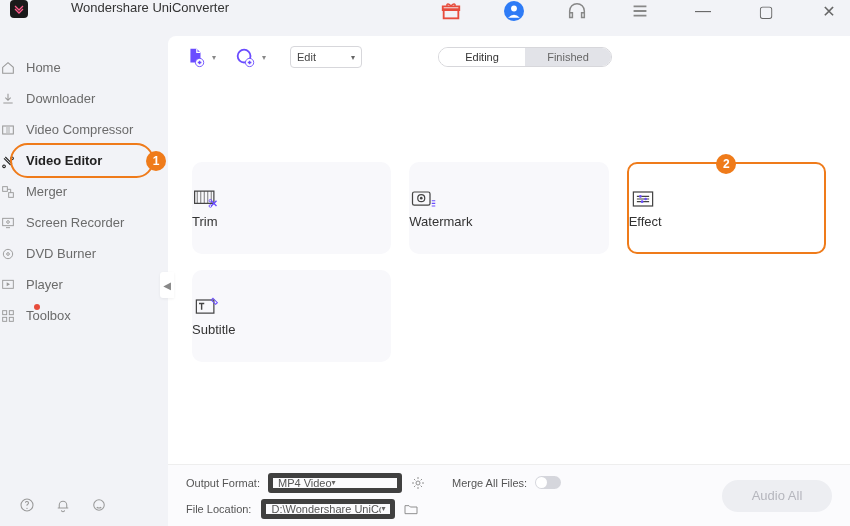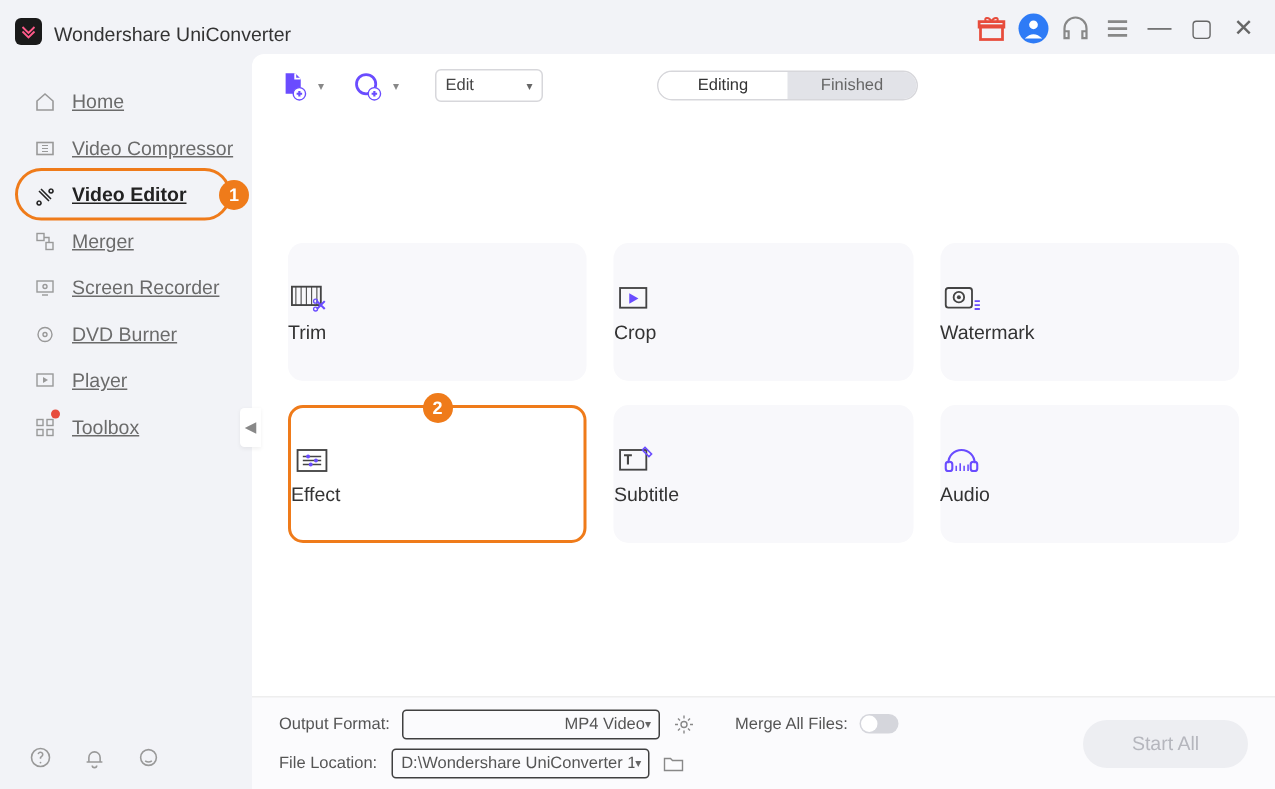--- a/index.html
+++ b/index.html
@@ -1,30 +1,30 @@
 <!DOCTYPE html>
 <html><head>
 <meta charset="utf-8">
 <style>
 * { box-sizing: border-box; margin: 0; padding: 0; font-family: -apple-system, "Segoe UI", Arial, sans-serif; }
 body { width: 850px; height: 526px; background: #f2f3f7; overflow: hidden; color: #333; font-size: 13px; }
 
-.titlebar { height: 30px; display: flex; align-items: flex-end; padding: 0 10px; }
+.titlebar { height: 30px; display: flex; align-items: flex-start; padding: 0 10px; gap: 35px; }
 .titlebar .logo { width: 18px; height: 18px; background: #1a1a1a; border-radius: 4px; display: flex; align-items: center; justify-content: center; margin-right: 8px; }
 .titlebar .logo svg { width: 12px; height: 12px; }
 .titlebar .title { font-size: 13px; color: #333; }
 .titlebar .spacer { flex: 1; }
 .titlebar .ticon { width: 22px; height: 22px; display: flex; align-items: center; justify-content: center; margin-left: 6px; cursor: pointer; color: #888; }
 .titlebar .avatar { width: 20px; height: 20px; border-radius: 50%; background: #2e7bf6; display: flex; align-items: center; justify-content: center; }
 .titlebar .win { font-size: 16px; color: #666; }
 
 .body { display: flex; height: 496px; }
 
 .sidebar { width: 168px; padding-top: 22px; position: relative; }
-.sidebar .item { height: 31px; display: flex; align-items: center; padding-left: 22px; cursor: pointer; color: #6b6b6b; position: relative; text-decoration: underline; }
+.sidebar .item { height: 31px; display: flex; align-items: center; cursor: pointer; color: #6b6b6b; position: relative; }
 .sidebar .item .icon { width: 16px; height: 16px; margin-right: 10px; display: flex; align-items: center; justify-content: center; }
 .sidebar .item .label { font-size: 13px; }
 .sidebar .item.active { color: #222; font-weight: 600; }
 .sidebar .item.active .frame { position: absolute; left: 10px; right: 14px; top: -2px; bottom: -2px; border: 2px solid #ef7b1a; border-radius: 18px; }
 .sidebar .item .callout { position: absolute; right: 2px; width: 20px; height: 20px; border-radius: 50%; background: #ef7b1a; color: #fff; display: flex; align-items: center; justify-content: center; font-size: 12px; font-weight: 600; }
 .sidebar .item .dot { position: absolute; width: 6px; height: 6px; border-radius: 50%; background: #e74c3c; left: 34px; top: 4px; }
 .sidebar .foot { position: absolute; bottom: 12px; left: 18px; display: flex; gap: 18px; }
 .sidebar .foot .ficon { width: 18px; height: 18px; color: #888; cursor: pointer; display:flex; align-items:center; justify-content:center; }
 .collapse { position: absolute; left: 160px; top: 272px; width: 14px; height: 26px; background: #fff; border-radius: 3px 0 0 3px; display: flex; align-items: center; justify-content: center; color: #888; font-size: 10px; cursor: pointer; box-shadow: 0 1px 3px rgba(0,0,0,0.06); }
 
@@ -43,21 +43,21 @@
 .grid { flex: 1; padding: 84px 24px 0 24px; display: grid; grid-template-columns: repeat(3, 1fr); gap: 16px 18px; align-content: start; }
 .card { height: 92px; background: #f8f8fb; border-radius: 10px; display: flex; flex-direction: column; align-items: flex-start; justify-content: center; cursor: pointer; gap: 4px; position: relative; }
 .card.selected { background: #fff; border: 2px solid #ef7b1a; }
 .card .cicon { width: 28px; height: 22px; color: #6a4cff; display:flex; align-items:center; justify-content:center; }
 .card .clabel { font-size: 13px; color: #333; }
 .card .callout2 { position: absolute; top: -10px; left: 50%; transform: translateX(-50%); width: 20px; height: 20px; border-radius: 50%; background: #ef7b1a; color: #fff; display: flex; align-items: center; justify-content: center; font-size: 12px; font-weight: 600; }
 
 .bottombar { height: 62px; border-top: 1px solid #eee; background:#fbfbfd; display: flex; align-items: center; padding: 0 18px; font-size: 11px; color: #555; gap: 10px; }
 .bottombar .col { display: flex; flex-direction: column; gap: 6px; }
 .bottombar .row { display: flex; align-items: center; gap: 8px; }
-.bottombar .sel { width: 172px; height: 20px; border: 1px solid #404040; border-radius: 3px; display: flex; align-items: center; padding: 0 5px; justify-content: flex-end; cursor: pointer; font-size:11px; }
+.bottombar .sel { width: 134px; height: 20px; border: 5px solid #404040; border-radius: 3px; display: flex; align-items: center; padding: 0 5px; justify-content: flex-start; cursor: pointer; font-size:11px; }
 .bottombar .sel .chev { font-size: 8px; color: #666; }
 .bottombar .smicon { width: 16px; height: 16px; color: #888; cursor: pointer; display:flex;align-items:center;justify-content:center; }
 .bottombar .toggle { width: 26px; height: 13px; background: #d5d6dc; border-radius: 7px; position: relative; cursor: pointer; }
 .bottombar .toggle::after { content: ""; position: absolute; width: 11px; height: 11px; background: #fff; border-radius: 50%; top: 1px; left: 1px; }
 .bottombar .spacer { flex: 1; }
 .bottombar .startbtn { width: 110px; height: 32px; border-radius: 16px; background: #edeef2; color: #b5b6bd; display: flex; align-items: center; justify-content: center; font-size: 13px; cursor: pointer; }
 
 svg { width: 100%; height: 100%; }
 </style>
 </head>
@@ -107,20 +107,28 @@
       <span class="icon">
           <svg viewBox="0 0 24 24">
             <path d="M4 11 L12 4 L20 11 V20 H4 Z" fill="none" stroke="#999" stroke-width="1.6"></path>
           </svg>
         </span>
       <span class="label">Home</span>
     </div>
     <div class="item">
       <span class="icon">
           <svg viewBox="0 0 24 24">
+            <path d="M12 4 v10 m-4 -4 l4 4 l4 -4 M5 18 h14" fill="none" stroke="#999" stroke-width="1.6"></path>
+          </svg>
+        </span>
+      <span class="label">Downloader</span>
+    </div>
+    <div class="item">
+      <span class="icon">
+          <svg viewBox="0 0 24 24">
             <rect x="4" y="6" width="16" height="12" fill="none" stroke="#999" stroke-width="1.6"></rect>
             <path d="M9 9 h6 M9 12 h6 M9 15 h6" stroke="#999" stroke-width="1.2"></path>
           </svg>
         </span>
       <span class="label">Video Compressor</span>
     </div>
     <div class="item active">
       <div class="frame"></div>
       <span class="icon">
           <svg viewBox="0 0 24 24">
@@ -248,29 +256,20 @@
               <path d="M22 14 L28 20 M28 14 L22 20" stroke="#6a4cff" stroke-width="1.6"></path>
               <circle cx="21" cy="14" r="1.5" fill="none" stroke="#6a4cff"></circle>
               <circle cx="21" cy="20" r="1.5" fill="none" stroke="#6a4cff"></circle>
             </svg>
           </span>
         <span class="clabel">Trim</span>
       </div>
       <div class="card">
         <span class="cicon">
             <svg viewBox="0 0 32 24">
-              <rect x="5" y="4" width="20" height="15" fill="none" stroke="#444" stroke-width="1.4"></rect>
-              <path d="M12 8 l7 4 l-7 4 z" fill="#6a4cff"></path>
-            </svg>
-          </span>
-        <span class="clabel">Crop</span>
-      </div>
-      <div class="card">
-        <span class="cicon">
-            <svg viewBox="0 0 32 24">
               <rect x="4" y="4" width="20" height="15" rx="2" fill="none" stroke="#444" stroke-width="1.4"></rect>
               <circle cx="14" cy="11" r="4" fill="none" stroke="#444" stroke-width="1.4"></circle>
               <circle cx="14" cy="11" r="1.5" fill="#444"></circle>
               <path d="M26 14 h4 M26 17 h4 M26 20 h4" stroke="#6a4cff" stroke-width="1.4"></path>
             </svg>
           </span>
         <span class="clabel">Watermark</span>
       </div>
       <div class="card selected">
         <span class="callout2">2</span>
@@ -287,31 +286,20 @@
       </div>
       <div class="card">
         <span class="cicon">
             <svg viewBox="0 0 32 24">
               <rect x="5" y="4" width="20" height="15" fill="none" stroke="#444" stroke-width="1.4"></rect>
               <path d="M11 8 v7 M8 8 h6" stroke="#444" stroke-width="1.6"></path>
               <path d="M24 2 l5 5 l-2 2 l-5 -5 z" fill="none" stroke="#6a4cff" stroke-width="1.2"></path>
             </svg>
           </span>
         <span class="clabel">Subtitle</span>
-      </div>
-      <div class="card">
-        <span class="cicon">
-            <svg viewBox="0 0 32 24">
-              <path d="M6 14 a10 10 0 0 1 20 0" fill="none" stroke="#6a4cff" stroke-width="1.6"></path>
-              <rect x="4" y="13" width="5" height="7" rx="2" fill="none" stroke="#6a4cff" stroke-width="1.6"></rect>
-              <rect x="23" y="13" width="5" height="7" rx="2" fill="none" stroke="#6a4cff" stroke-width="1.6"></rect>
-              <path d="M12 20 v-4 M15 20 v-6 M18 20 v-4 M21 20 v-5" stroke="#6a4cff" stroke-width="1.2"></path>
-            </svg>
-          </span>
-        <span class="clabel">Audio</span>
       </div>
     </div>
 
     <div class="bottombar">
       <div class="col">
         <div class="row">
           <span>Output Format:</span>
           <div class="sel">
             <span>MP4 Video</span>
             <span class="chev">▾</span>
@@ -333,17 +321,17 @@
           </div>
           <span class="smicon">
               <svg viewBox="0 0 24 24">
                 <path d="M3 7 h6 l2 2 h10 v10 H3 Z" fill="none" stroke="#888" stroke-width="1.4"></path>
               </svg>
             </span>
         </div>
       </div>
       <div class="spacer"></div>
       <div class="startbtn">
-          <span>Start All</span>
+          <span>Audio All</span>
         </div>
     </div>
   </div>
 </div>
 
 </body></html>

